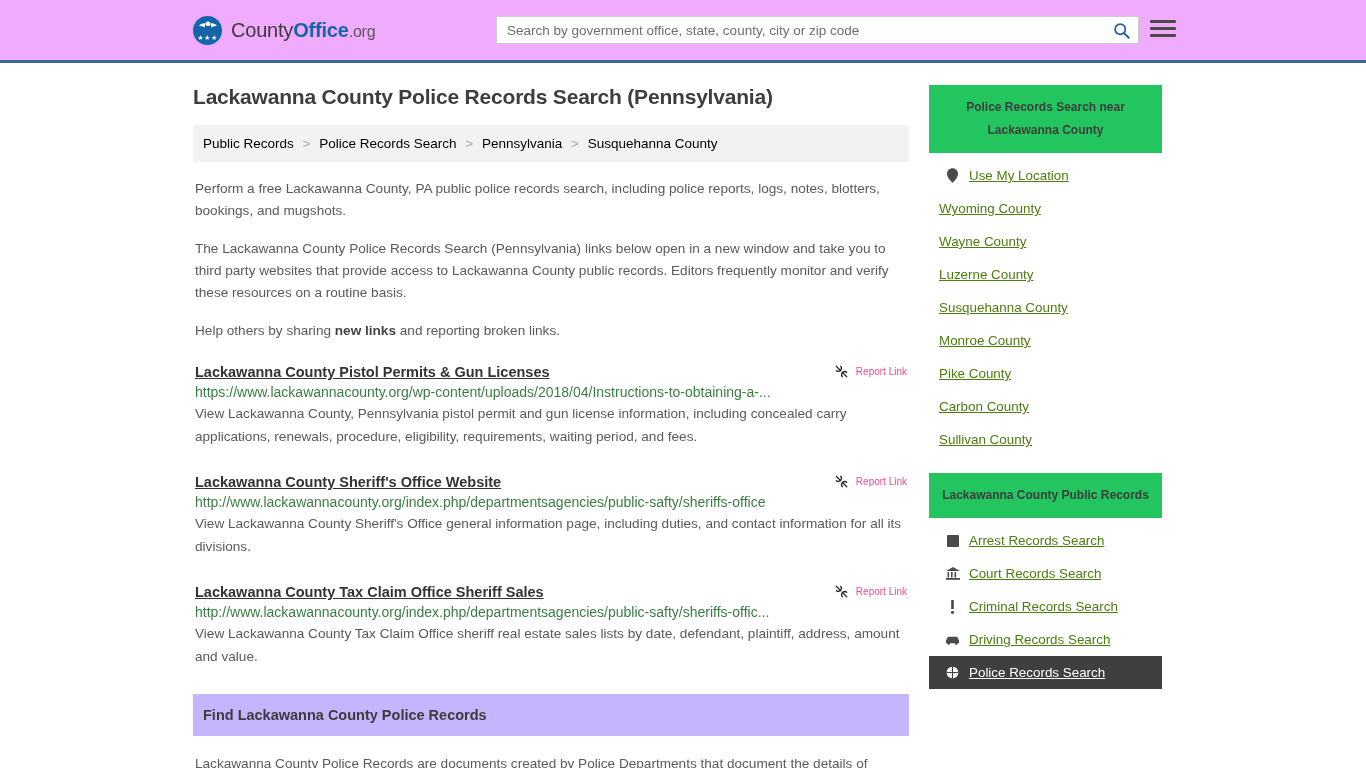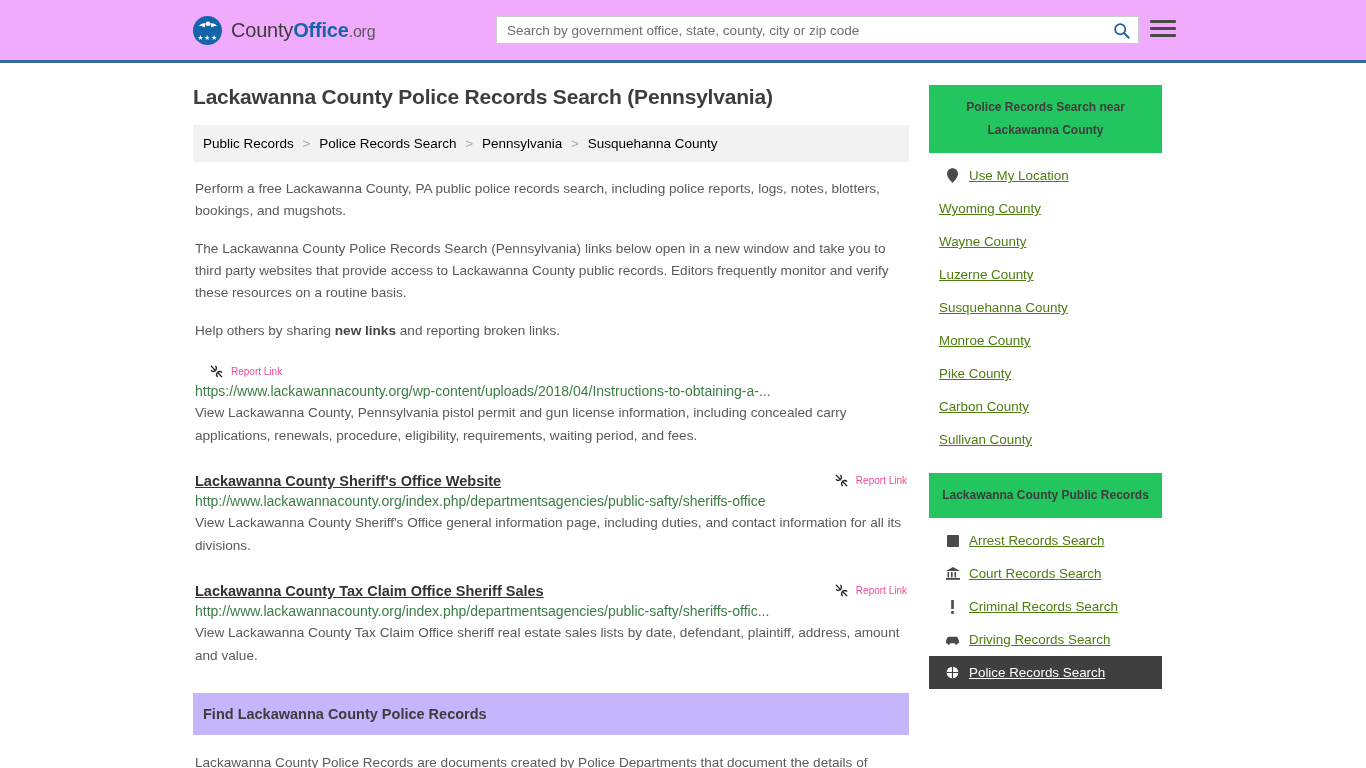--- a/index.html
+++ b/index.html
@@ -306,20 +306,21 @@
       <div class="intro">
         <p>Perform a free Lackawanna County, PA public police records search, including police reports, logs, notes, blotters, bookings, and mugshots.</p>
         <p>The Lackawanna County Police Records Search (Pennsylvania) links below open in a new window and take you to third party websites that provide access to Lackawanna County public records. Editors frequently monitor and verify these resources on a routine basis.</p>
         <p><span>Help others by sharing </span><a>new links</a><span> and reporting broken links.</span></p>
       </div>
 
       <div class="results">
 
         <div class="result">
           <div class="result-head">
+            <a class="result-title">Lackawanna County Pistol Permits &amp; Gun Licenses</a>
             <div class="report-link">
               <svg width="15" height="15" viewBox="0 0 20 20">
                 <path d="M3 3 L9 9 M17 17 L11 11" stroke="#222" stroke-width="1.6" stroke-linecap="round" fill="none"></path>
                 <path d="M2.5 8.5 A4 4 0 0 0 8.5 2.5" stroke="#222" stroke-width="1.6" fill="none"></path>
                 <path d="M17.5 11.5 A4 4 0 0 0 11.5 17.5" stroke="#222" stroke-width="1.6" fill="none"></path>
               </svg>
               <span>Report Link</span>
             </div>
           </div>
           <div class="result-url">https://www.lackawannacounty.org/wp-content/uploads/2018/04/Instructions-to-obtaining-a-...</div>

